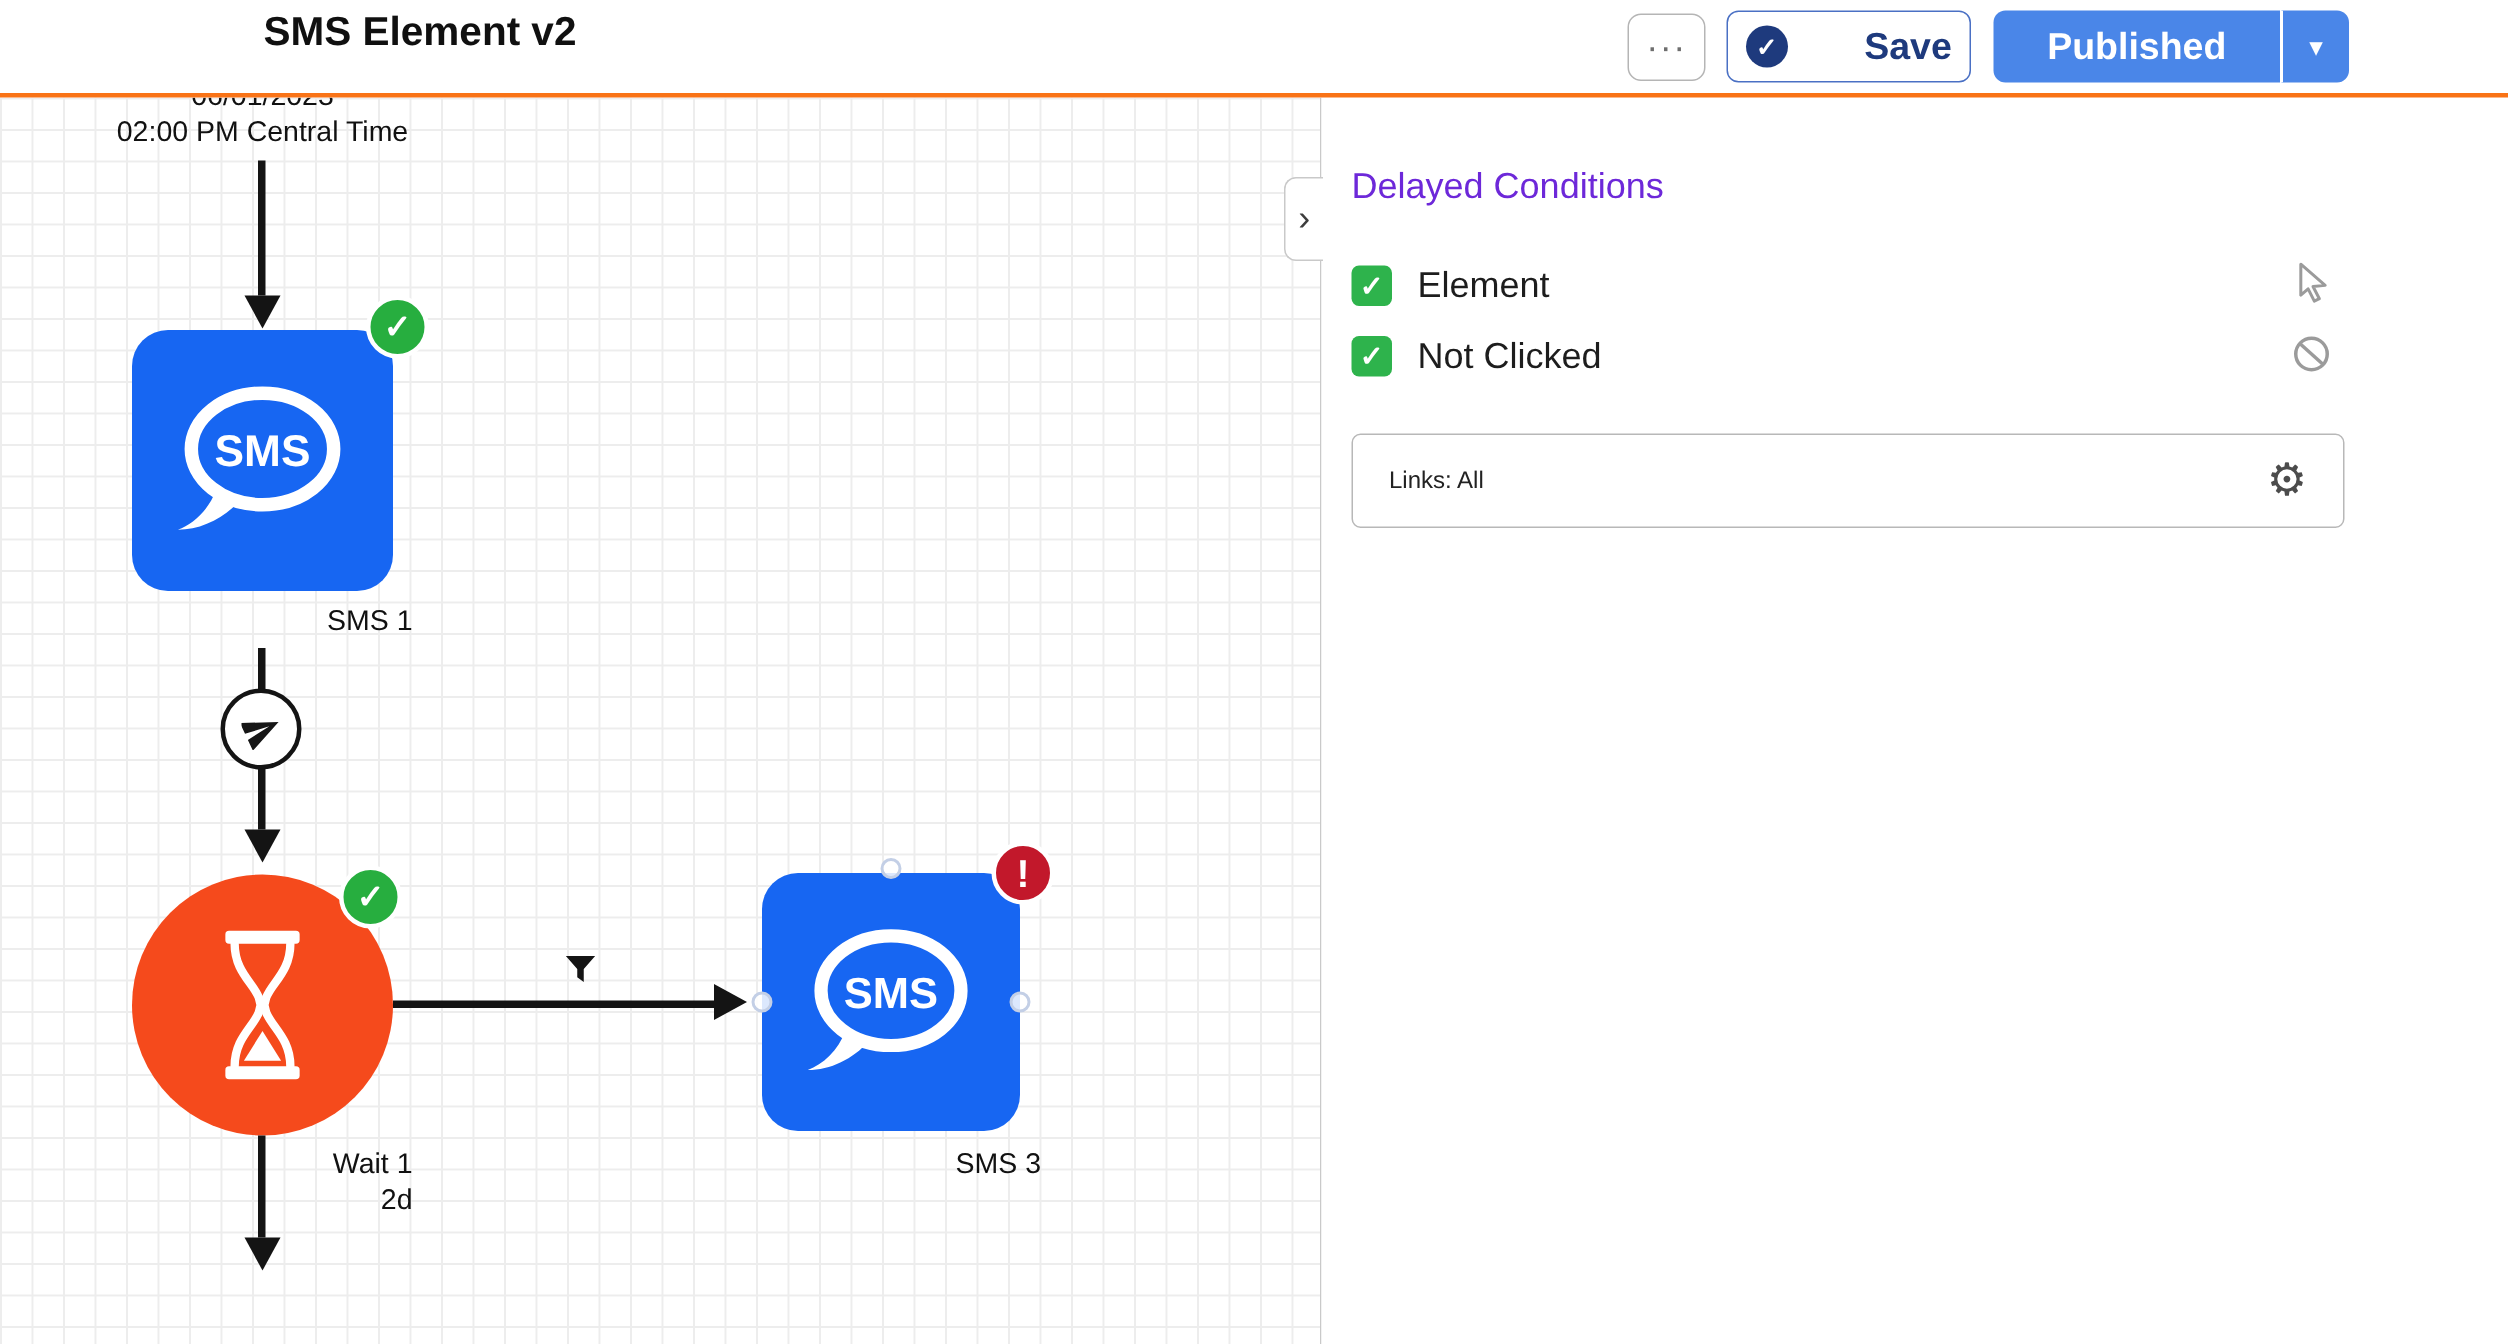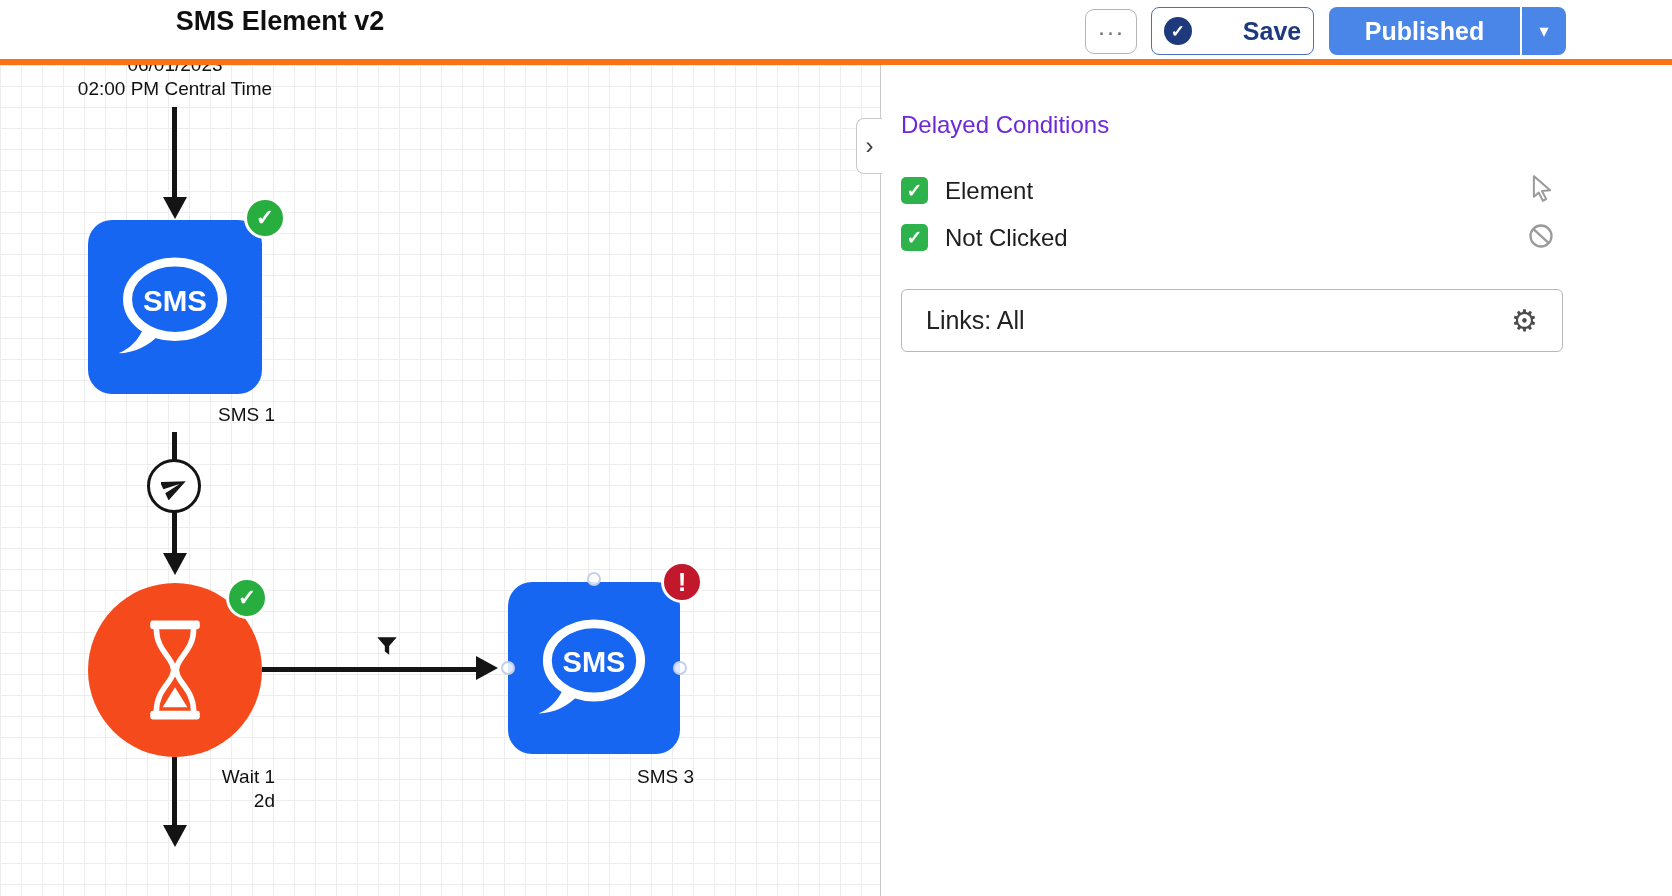--- a/index.html
+++ b/index.html
@@ -1,20 +1,20 @@
 <!DOCTYPE html>
 <html style="--node-blue: #1766f2; --wait-orange: #f54a1c; --success-green: #27ae3f; --error-red: #c2182b; --publish-blue: #4a86e8; --save-navy: #1e3a7d; --checkbox-green: #2eb34c;"><head>
 <meta charset="utf-8">
 <style>
   * { margin:0; padding:0; box-sizing:border-box; }
   body { font-family:"Liberation Sans", sans-serif; background:#fff; }
   .app { position:relative; width:1672px; height:896px; background:#fff; overflow:hidden; }
 
   
-  .header { position:absolute; left:0; top:0; width:1672px; height:65px; background:#fff; border-bottom:6px solid #f97316; z-index:10; }
+  .header { position:absolute; left:0; top:0; width:1672px; height:65px; background:#fff; border-bottom:3px solid #f97316; z-index:10; }
   .title { position:absolute; left:20px; top:6px; width:520px; text-align:center; font-size:27px; font-weight:bold; color:#101010; }
   .last-saved { position:absolute; left:33px; top:38px; font-size:21px; font-weight:bold; font-style:italic; text-decoration:underline; color:#101010; white-space:nowrap; }
   .menu-btn { position:absolute; left:1085px; top:9px; width:52px; height:45px; background:#fff; border:1px solid #b5b5b5; border-radius:9px; display:flex; align-items:center; justify-content:center; color:#6e6e6e; font-size:24px; letter-spacing:1px; cursor:pointer; }
   .save-btn { position:absolute; left:1151px; top:7px; width:163px; height:48px; background:#fff; border:1px solid #4a70c4; border-radius:8px; display:flex; align-items:center; justify-content:center; gap:11px; cursor:pointer; }
   .save-check { width:28px; height:28px; border-radius:50%; background:var(--save-navy,#1e3a7d); color:#fff; font-size:17px; font-weight:bold; display:flex; align-items:center; justify-content:center; }
   .save-label { color:var(--save-navy,#1e3a7d); font-size:25px; font-weight:bold;margin-left:40px; }
   .pub-btn { position:absolute; left:1329px; top:7px; width:191px; height:48px; background:var(--publish-blue,#4a86e8); border:none; border-radius:8px 0 0 8px; color:#fff; font-size:25px; font-weight:bold; display:flex; align-items:center; justify-content:center; cursor:pointer; }
   .pub-caret { position:absolute; left:1520px; top:7px; width:46px; height:48px; background:var(--publish-blue,#4a86e8); border:none; border-left:2px solid #fff; border-radius:0 8px 8px 0; color:#fff; font-size:18px; display:flex; align-items:center; justify-content:center; cursor:pointer; }
 
   
@@ -46,21 +46,21 @@
 
   .collapse-tab { position:absolute; left:856px; top:118px; width:26px; height:56px; background:#fff; border:1px solid #c9c9c9; border-right:none; border-radius:8px 0 0 8px; display:flex; align-items:center; justify-content:center; font-size:24px; color:#3d3d3d; z-index:5; cursor:pointer; }
 
   
   .panel { position:absolute; left:881px; top:65px; width:791px; height:831px; background:#fff; }
   .panel-title { position:absolute; left:20px; top:46px; font-size:24px; color:#6d28d9; }
   .checkbox { position:absolute; width:27px; height:27px; background:var(--checkbox-green,#2eb34c); border-radius:5px; color:#fff; font-size:19px; font-weight:bold; display:flex; align-items:center; justify-content:center; cursor:pointer; }
   .cond-label { position:absolute; font-size:24px; color:#1d1d1d; }
   .row-icon { position:absolute; width:30px; height:30px; cursor:pointer; }
   .links-box { position:absolute; left:20px; top:224px; width:662px; height:63px; border:1px solid #b8b8b8; border-radius:6px; background:#fff; display:flex; align-items:center; justify-content:space-between; padding:0 24px; cursor:pointer; }
-  .links-value { font-size:25px; color:#222; }
+  .links-value { font-size:16px; color:#222; }
   .gear { font-family:"DejaVu Sans", sans-serif; font-size:30px; color:#4c4c4c; line-height:1; cursor:pointer; }
 </style>
 </head>
 <body>
 
 <div class="app">
 
   <header class="header">
     <div class="title">SMS Element v2</div>
     <button class="menu-btn">

